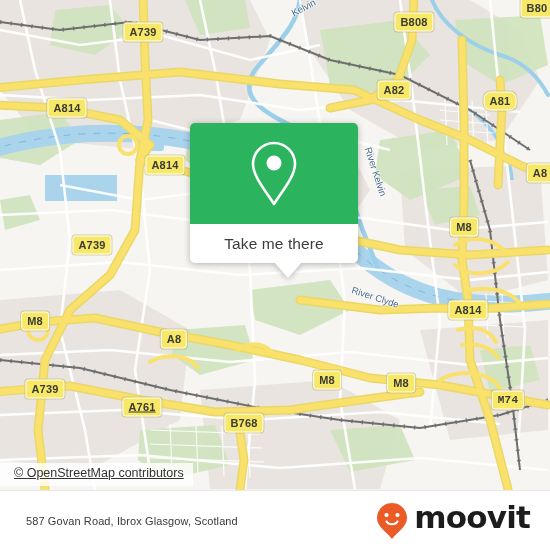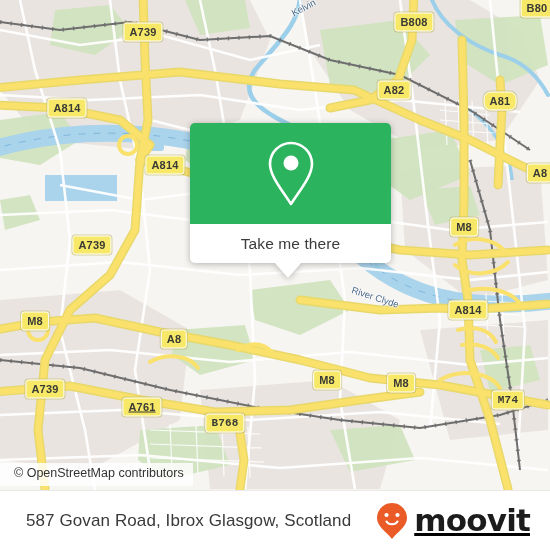--- a/index.html
+++ b/index.html
@@ -46,25 +46,26 @@
 
   
   #osm-attr{
     position:absolute;left:0;top:463px;
     background:rgba(255,255,255,.82);
     color:#333;
     font-size:12.5px;
     padding:4px 9px 5px 14px;
     line-height:1.1;
     font-family:"Liberation Sans", sans-serif;
+    text-decoration:underline;
   }
 
   
   #callout{
-    position:absolute;left:190px;top:123px;width:201px;
+    position:absolute;left:190px;top:123px;width:168px;
     filter:drop-shadow(0 1px 3px rgba(0,0,0,.28));
   }
   #callout-top{
     height:101px;background:#2bb35e;
     border-radius:5px 5px 0 0;
     display:flex;align-items:center;justify-content:center;
   }
   #callout-bottom{
     position:relative;height:39px;background:#fff;
     border-radius:0 0 5px 5px;
@@ -85,24 +86,24 @@
   
   #footer{
     position:absolute;left:0;top:490px;width:550px;height:60px;
     background:#ffffff;
     border-top:1px solid #e9e9e9;
     display:flex;align-items:center;justify-content:space-between;
     padding:0 20px 0 26px;
     box-sizing:border-box;
   }
   #footer-address{
-    font-size:17px;color:#3a3a3a;letter-spacing:.1px;
-    font-family:"Liberation Sans", sans-serif;
-  }
-  #brand{display:flex;align-items:center;gap:6px;text-decoration:underline;}
+    font-size:11px;color:#3a3a3a;letter-spacing:.1px;
+    font-family:"Liberation Sans", sans-serif;
+  }
+  #brand{display:flex;align-items:flex-start;gap:6px;}
   #brand-word{
     font-size:31px;color:#1c1c1c;font-weight:bold;letter-spacing:-.8px;
     font-family:"DejaVu Sans", sans-serif;line-height:1;
   }
 </style>
 </head>
 <body>
 
 <div id="app">
 
@@ -246,21 +247,21 @@
         <div class="shield" style="left: 464px; top: 227px;">M8</div>
         <div class="shield" style="left: 92px; top: 245px;">A739</div>
         <div class="shield" style="left: 468px; top: 310px;">A814</div>
         <div class="shield" style="left: 35px; top: 321px;">M8</div>
         <div class="shield" style="left: 174px; top: 339px;">A8</div>
         <div class="shield" style="left: 45px; top: 389px;">A739</div>
         <div class="shield" style="left: 327px; top: 380px;">M8</div>
         <div class="shield" style="left: 401px; top: 383px;">M8</div>
         <div class="shield" style="left: 508px; top: 400px; font-family: Liberation Mono, monospace;">M74</div>
         <div class="shield" style="left: 142px; top: 407px; text-decoration: underline;">A761</div>
-        <div class="shield" style="left: 225px; top: 423px; font-family: Liberation Mono, monospace;">B768</div>
+        <div class="shield" style="left: 244px; top: 423px;">B768</div>
       </div>
 
     <div id="water-layer">
         <div class="waterlbl" style="left: 292px; top: 8px; transform: rotate(-28deg);">Kelvin</div>
         <div class="waterlbl" style="left: 368px; top: 142px; transform: rotate(72deg);">River Kelvin</div>
         <div class="waterlbl" style="left: 352px; top: 284px; transform: rotate(18deg);">River Clyde</div>
       </div>
 
     <div id="osm-attr">© OpenStreetMap contributors</div>
   </div>

